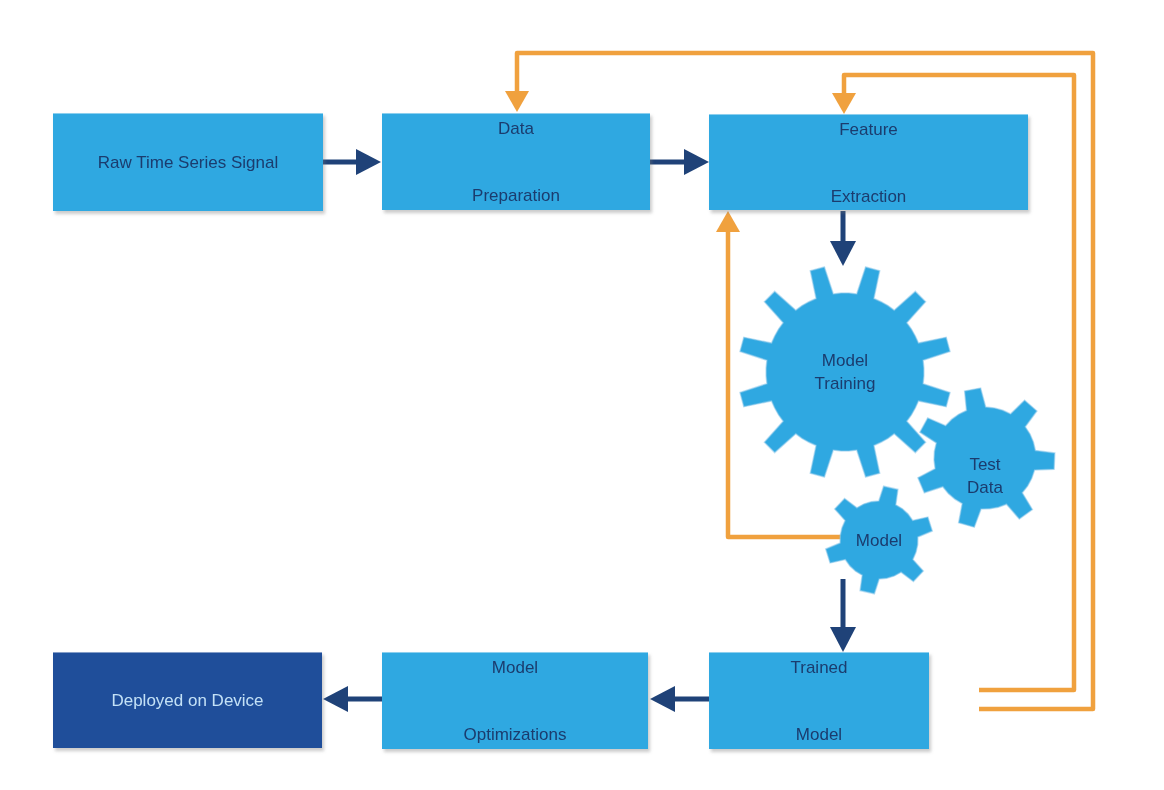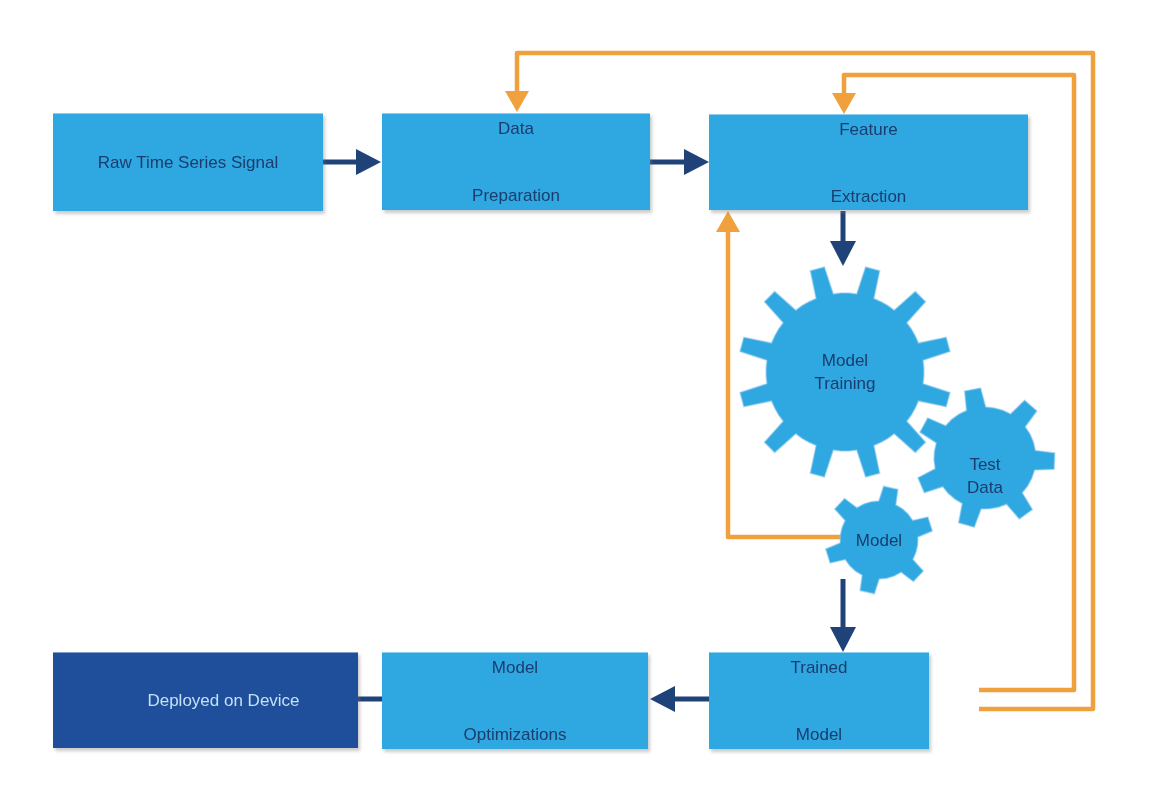--- a/index.html
+++ b/index.html
@@ -28,21 +28,20 @@
     color:var(--box-text);
     font-size:17px;line-height:23px;
     text-align:center;
     box-shadow:2px 3px 3px rgba(120,120,120,.38);
     border-top:1px solid rgba(255,255,255,.45);
     gap:44px;
   }
   .box.dark{
     background:var(--dark-box-fill);
     color:var(--dark-box-text);
-    padding-left:36px;
   }
   .gear-label{
     position:absolute;
     transform:translate(-50%,-50%);
     color:var(--box-text);
     font-size:17px;line-height:23px;
     text-align:center;
     white-space:nowrap;
   }
   .gear{fill:var(--box-fill);stroke:rgba(140,200,235,.55);stroke-width:1.5;}

